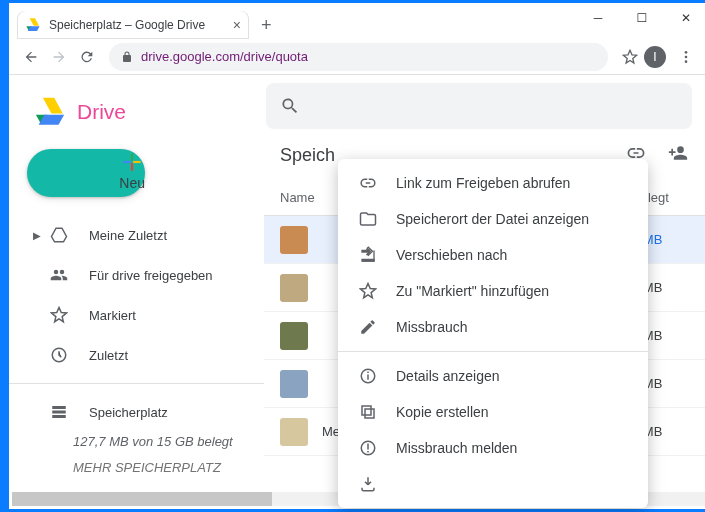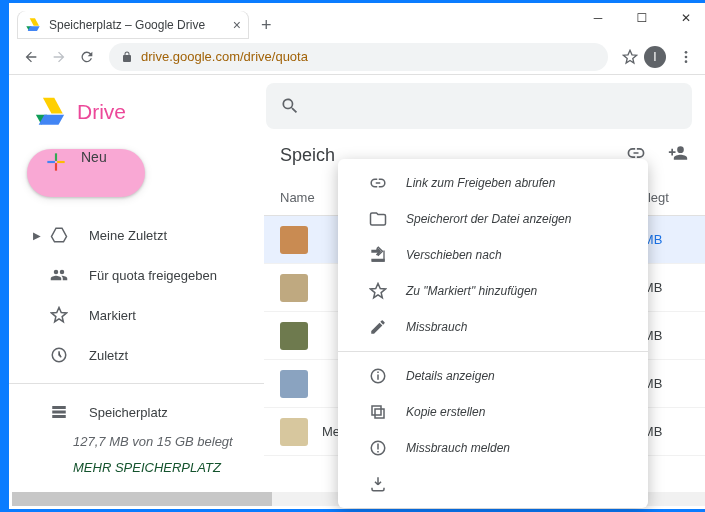--- a/index.html
+++ b/index.html
@@ -7,51 +7,51 @@
   .window { position: absolute; top: 0; left: 6px; width: 705px; height: 512px; background: #fff; border: 3px solid #0a7cff; }
   .titlebar { height: 36px; background: #fff; display: flex; align-items: flex-start; }
   .tab { margin-top: 8px; margin-left: 8px; height: 28px; width: 232px; background: #fff; border-radius: 8px 8px 0 0; display: flex; align-items: center; padding: 0 8px; font-size: 12px; color: #3c4043; border-bottom: none; box-shadow: 0 -1px 0 #e0e0e0 inset, 1px 0 0 #e0e0e0 inset, -1px 0 0 #e0e0e0 inset; position: relative; }
   .tab .favicon { width: 16px; height: 16px; margin-right: 8px; }
   .tab .close { margin-left: auto; font-size: 14px; color: #5f6368; cursor: pointer; }
   .newtab { margin-left: 12px; margin-top: 12px; font-size: 18px; color: #5f6368; cursor: pointer; }
   .wincontrols { margin-left: auto; display: flex; }
   .wincontrols div { width: 44px; height: 30px; display: flex; align-items: center; justify-content: center; color: #333; font-size: 12px; cursor: pointer; }
   .toolbar { height: 36px; display: flex; align-items: center; padding: 0 8px; border-bottom: 1px solid #e0e0e0; background: #fff; }
   .tbtn { width: 28px; height: 28px; display: flex; align-items: center; justify-content: center; color: #5f6368; border-radius: 50%; cursor: pointer; }
-  .addr { flex: 1; margin: 0 8px; height: 28px; background: #f1f3f4; border-radius: 14px; display: flex; align-items: center; padding: 0 12px; font-size: 13px; color: #a16207; }
+  .addr { flex: 1; margin: 0 8px; height: 28px; background: #f1f3f4; border-radius: 14px; display: flex; align-items: center; padding: 0 12px; font-size: 13px; color: #701a75; }
   .addr .lock { margin-right: 8px; color: #5f6368; }
   .star { color: #5f6368; margin-left: 6px; cursor: pointer; }
   .avatar { width: 22px; height: 22px; border-radius: 50%; background: #5f6368; color: #fff; display: flex; align-items: center; justify-content: center; font-size: 12px; margin: 0 6px; cursor: pointer; }
   .content { position: relative; height: calc(100% - 72px); display: flex; background: #fff; }
   .sidebar { width: 255px; padding: 12px 0 0 0; }
   .brand { display: flex; align-items: center; padding: 8px 20px 16px 24px; }
   .brand-text { font-size: 21px; color: #ec4899; margin-left: 10px; }
-  .newbtn { margin: 4px 0 18px 18px; width: 118px; height: 48px; border-radius: 24px; box-shadow: 0 1px 3px rgba(0,0,0,0.2), 0 2px 8px rgba(0,0,0,0.1); background: #f9a8d4; display: flex; align-items: flex-start; padding-left: 16px; cursor: pointer; }
+  .newbtn { margin: 4px 0 18px 18px; width: 118px; height: 48px; border-radius: 24px; box-shadow: 0 1px 3px rgba(0,0,0,0.2), 0 2px 8px rgba(0,0,0,0.1); background: #14b8a6; display: flex; align-items: flex-end; padding-left: 16px; cursor: pointer; flex-direction: column; }
   .newbtn span.lbl { margin-left: 12px; font-size: 14px; color: #3c4043; font-weight: 500; }
   .navitem { height: 40px; display: flex; align-items: center; padding-left: 24px; font-size: 13px; color: #3c4043; cursor: pointer; }
   .navitem .ic { width: 20px; display: flex; justify-content: center; color: #5f6368; margin-right: 20px; }
   .navitem .chev { width: 12px; color: #5f6368; margin-right: 4px; font-size: 10px; }
   .navsep { height: 1px; background: #e0e0e0; margin: 8px 0; }
   .storage { padding: 0 24px 0 64px; font-size: 13px; color: #5f6368; line-height: 1.5; font-style: italic; }
-  .storage .link { color: #14532d; font-weight: 500; margin-top: 6px; cursor: pointer; font-size: 13px; }
+  .storage .link { color: #737373; font-weight: 500; margin-top: 6px; cursor: pointer; font-size: 13px; }
   .main { flex: 1; position: relative; padding-top: 8px; }
   .searchbar { position: absolute; top: 8px; left: 2px; right: 16px; height: 46px; background: #f1f3f4; border-radius: 8px; display: flex; align-items: center; padding-left: 14px; }
   .page-title { margin-top: 62px; margin-left: 16px; font-size: 18px; color: #3c4043; }
   .toprighticons { position: absolute; right: 20px; top: 68px; display: flex; gap: 22px; color: #5f6368; }
   .thead { display: flex; margin-top: 24px; border-bottom: 1px solid #e0e0e0; padding: 0 16px 10px 16px; font-size: 13px; color: #5f6368; font-weight: 500; }
   .thead .c1 { flex: 1; }
   .thead .c2 { width: 60px; text-align: left; }
   .row { display: flex; align-items: center; height: 48px; padding: 0 16px; border-bottom: 1px solid #f1f1f1; font-size: 13px; color: #3c4043; cursor: pointer; }
   .row.sel { background: #e8f0fe; }
   .row.sel .size { color: #1a73e8; }
   .thumb { width: 28px; height: 28px; border-radius: 3px; margin-right: 14px; background: #bfa46a; display: inline-block; }
   .row .name { flex: 1; white-space: nowrap; overflow: hidden; text-overflow: ellipsis; }
   .row .size { width: 60px; }
   .ctx { position: absolute; left: 329px; top: 84px; width: 310px; background: #fff; border-radius: 6px; box-shadow: 0 4px 16px rgba(0,0,0,0.25); padding: 6px 0; z-index: 50; }
-  .ctx-item { height: 36px; display: flex; align-items: center; padding: 0 28px; font-size: 12px; color: #3c4043; cursor: pointer; font-style: italic; }
+  .ctx-item { height: 36px; display: flex; align-items: center; padding: 0 18px; font-size: 14px; color: #3c4043; cursor: pointer; }
   .ctx-item .ci { width: 24px; color: #5f6368; margin-right: 16px; display: flex; justify-content: center; }
   .ctx-sep { height: 1px; background: #e0e0e0; margin: 6px 0; }
   .hscroll { position: absolute; left: 3px; right: 3px; bottom: 3px; height: 14px; background: #f1f1f1; }
   .hscroll .th { position: absolute; left: 0; top: 0; height: 100%; width: 260px; background: #c7c7c7; }
   svg { display: block; }
 </style>
 </head>
 <body>
 
 <div class="window">
@@ -145,21 +145,21 @@
           </span>
         <span>Meine Zuletzt</span>
       </div>
       <div class="navitem">
         <span class="chev"></span>
         <span class="ic">
             <svg width="18" height="18" viewBox="0 0 24 24">
               <path fill="#5f6368" d="M16 11a3 3 0 1 0-3-3 3 3 0 0 0 3 3zm-8 0a3 3 0 1 0-3-3 3 3 0 0 0 3 3zm0 2c-2.3 0-7 1.2-7 3.5V19h14v-2.5C15 14.2 10.3 13 8 13zm8 0c-.3 0-.6 0-1 .1 1.2.9 2 2 2 3.4V19h6v-2.5c0-2.3-4.7-3.5-7-3.5z"></path>
             </svg>
           </span>
-        <span>Für quota freigegeben</span>
+        <span>Für drive freigegeben</span>
       </div>
       <div class="navitem">
         <span class="chev"></span>
         <span class="ic">
             <svg width="18" height="18" viewBox="0 0 24 24">
               <path fill="none" stroke="#5f6368" stroke-width="2" d="M12 17.3L6.2 21l1.6-6.8L2 9.3l7-.6L12 2l3 6.7 7 .6-5.8 4.9L17.8 21z"></path>
             </svg>
           </span>
         <span>Markiert</span>
       </div>

